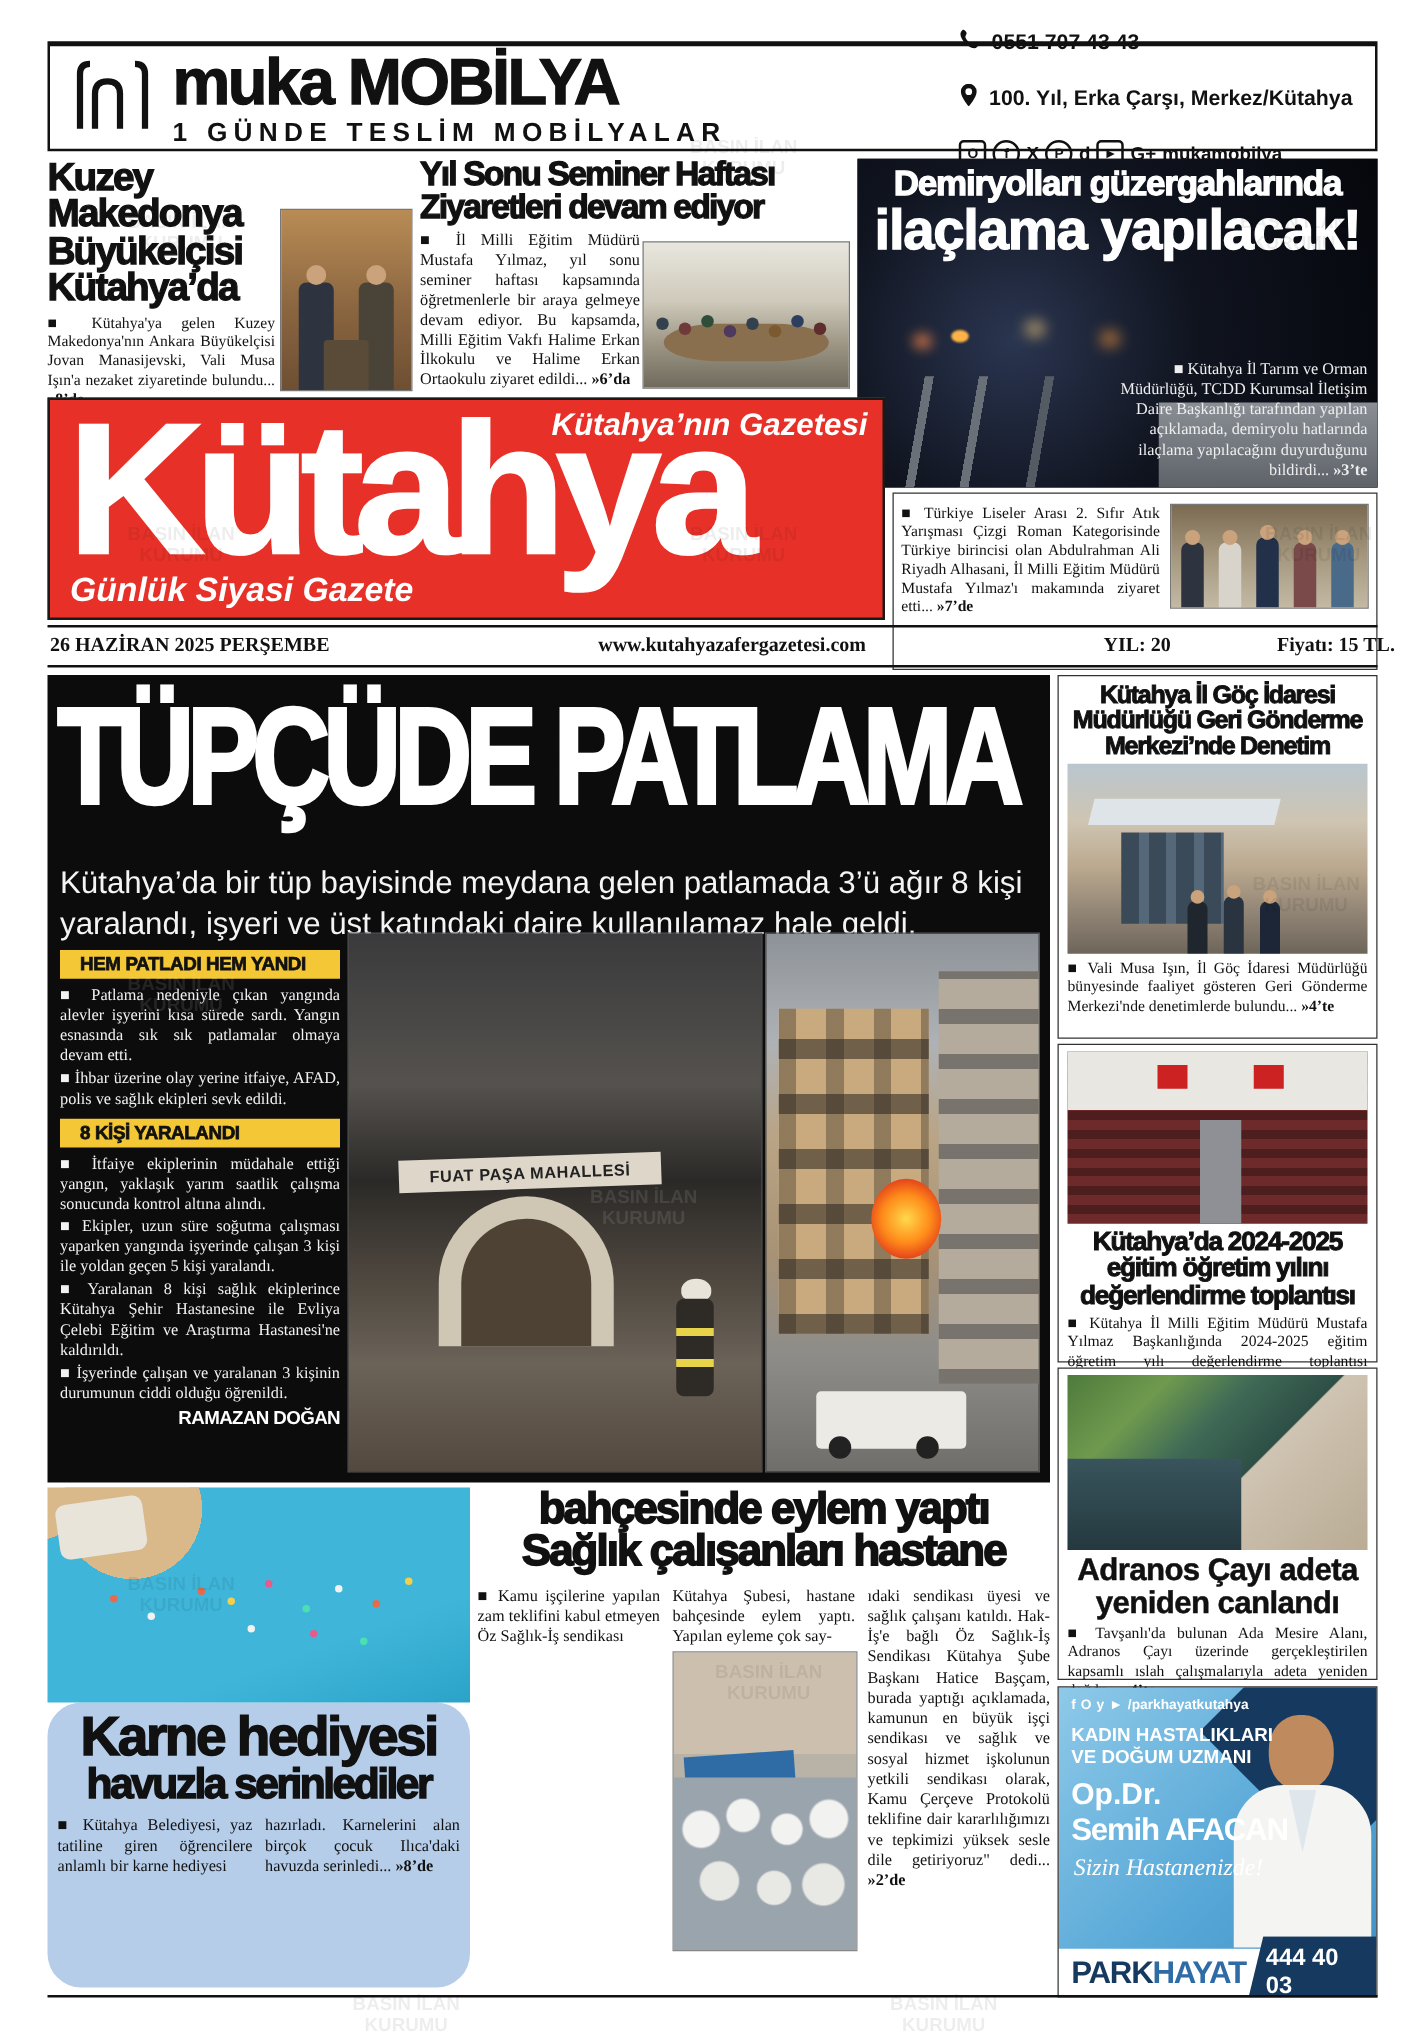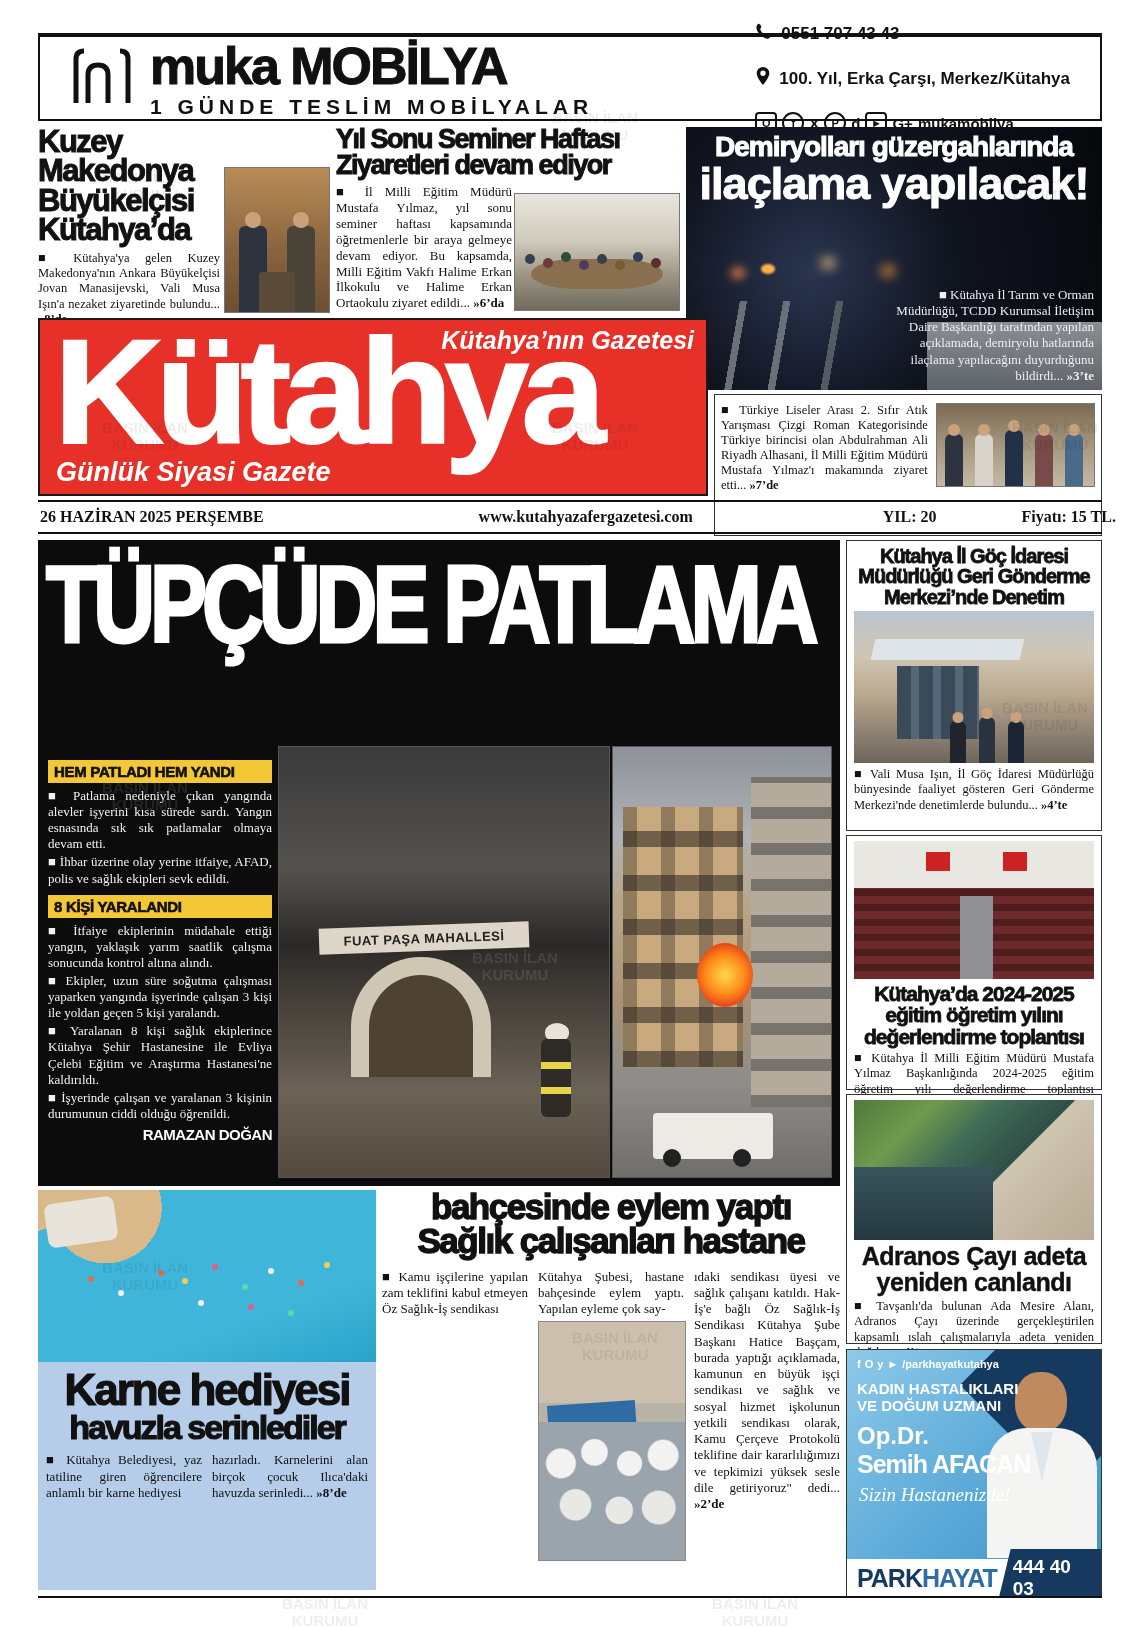--- a/index.html
+++ b/index.html
@@ -8,21 +8,21 @@
   .abs{position:absolute;}
   .serif{font-family:"Liberation Serif",serif;}
   .jt{text-align:justify;}
   .ref{font-weight:bold;white-space:nowrap;}
   .photo{position:relative;overflow:hidden;background:#999;}
   
   .wm{position:absolute;z-index:40;width:110px;text-align:center;font-weight:bold;
       font-size:15px;line-height:1.1;color:rgba(0,0,0,.07);pointer-events:none;text-transform:uppercase;}
   
   #banner{left:38px;top:33px;width:1064px;height:88px;border:2px solid #111;border-top:4px solid #111;
-          display:flex;align-items:center;padding:0 30px;box-sizing:border-box;gap:16px;}
+          display:flex;align-items:center;padding:0 18px;box-sizing:border-box;gap:16px;}
   #banner .brand-wrap{line-height:1;}
   #banner .brand{font-size:52px;font-weight:bold;letter-spacing:-2px;-webkit-text-stroke:1px #111;}
   #banner .tagline{font-size:21px;font-weight:bold;letter-spacing:5px;margin-top:4px;}
   #banner .contact{margin-left:auto;font-weight:bold;font-size:17px;display:flex;flex-direction:column;gap:22px;}
   #banner .crow{display:flex;align-items:center;gap:8px;}
   #banner .soc{display:flex;gap:5px;align-items:center;font-size:15px;}
   .sicon{display:inline-flex;width:18px;height:18px;border:2px solid #111;border-radius:4px;
          align-items:center;justify-content:center;font-size:11px;font-weight:bold;}
   .sicon.round{border-radius:50%;}
   .sicon.plain{border:none;width:auto;font-size:15px;}
@@ -68,21 +68,21 @@
        box-sizing:border-box;display:flex;align-items:center;font-family:"Liberation Serif",serif;
        font-weight:bold;font-size:16px;}
   #dateline .it{white-space:nowrap;}
   
   #main-black{left:38px;top:540px;width:802px;height:646px;background:#0c0c0c;color:#fff;}
   #main-black .mh{position:absolute;left:8px;top:2px;font-size:84px;font-weight:bold;letter-spacing:-5px;
        -webkit-text-stroke:2.5px #fff;transform:scale(1.02,1.3);transform-origin:top left;white-space:nowrap;}
   #main-black .deck{position:absolute;left:10px;top:150px;width:788px;font-size:25px;line-height:1.3;color:#f4f4f4;}
   #main-black .lcol{position:absolute;left:10px;top:220px;width:224px;}
   .ylabel{background:#f3c736;color:#111;font-weight:bold;font-size:15px;letter-spacing:-.3px;
-       padding:3px 6px;margin:0 0 5px 0;-webkit-text-stroke:.6px #111;}
+       padding:3px 16px;margin:0 0 5px 0;-webkit-text-stroke:.6px #111;}
   .wp{font-family:"Liberation Serif",serif;font-size:13px;line-height:1.24;margin:0 0 2px 0;color:#f2f2f2;}
   .byline{text-align:right;font-weight:bold;font-size:15px;letter-spacing:-.5px;margin-top:4px;}
   #photo-burn{position:absolute;left:240px;top:206px;width:330px;height:430px;border:1px solid #555;
        background:linear-gradient(180deg,#3a3a3c 0%,#55524e 28%,#2b2927 46%,#4a443c 62%,#6b6258 80%,#53493f 100%);}
   #photo-burn .arch-band{position:absolute;left:40px;top:178px;width:210px;height:26px;background:#ddd6c9;
        display:flex;align-items:center;justify-content:center;font-weight:bold;font-size:13px;color:#222;
        letter-spacing:.5px;transform:rotate(-2deg);}
   #photo-burn .arch{position:absolute;left:72px;top:210px;width:140px;height:120px;background:#cfc6b4;
        border-radius:70px 70px 0 0;}
   #photo-burn .arch-in{position:absolute;left:18px;top:18px;width:104px;height:102px;background:#4e4235;
@@ -148,21 +148,21 @@
        padding:7px 17px 7px 16px;clip-path:polygon(14px 0,100% 0,100% 100%,0 100%);}
   
   #pool{left:38px;top:1190px;width:338px;height:400px;}
   #pool .photo{width:100%;height:172px;background:
        radial-gradient(circle at 20% 10%,#d9b98a 0 18%,transparent 18%),
        linear-gradient(160deg,#d9b98a 0 14%,#3fb6d9 14% 70%,#2ba3c9 100%);}
   #pool .dots{position:absolute;left:120px;top:80px;width:6px;height:6px;border-radius:50%;background:#e86a4a;
        box-shadow:24px 8px 0 #f2d04a,54px -6px 0 #e85a8a,84px 14px 0 #4ae0b0,110px -2px 0 #f2f2f2,
        140px 10px 0 #e86a4a,166px -8px 0 #f2d04a,40px 30px 0 #f2f2f2,90px 34px 0 #e85a8a,130px 40px 0 #4ae0b0,
        -40px 20px 0 #f2f2f2,-70px 6px 0 #e86a4a;}
-  #pool .panel{width:100%;height:228px;background:#b5cde8;box-sizing:border-box;padding:6px 8px;}
+  #pool .panel{width:100%;height:228px;background:#b5cde8;box-sizing:border-box;padding:6px 8px;border-radius:27px;}
   #pool h2{margin:0;text-align:center;line-height:.98;letter-spacing:-2px;-webkit-text-stroke:1.2px #111;}
   #pool .hl1{font-size:44px;}
   #pool .hl2{font-size:34px;}
   #pool .cols{display:flex;gap:10px;margin-top:8px;}
   #pool .cols div{width:50%;font-size:13px;line-height:1.25;}
   
   #health{left:382px;top:1190px;width:458px;height:402px;}
   #health h2{margin:0;text-align:center;font-size:35px;line-height:.98;letter-spacing:-1.5px;-webkit-text-stroke:1.4px #111;}
   #health .cols{display:flex;gap:10px;margin-top:10px;}
   #health .col{width:146px;font-size:13px;line-height:1.25;}
@@ -320,20 +320,21 @@
 
   <div id="dateline" class="abs">
     <span class="it" style="margin-left:2px;">26 HAZİRAN 2025 PERŞEMBE</span>
     <span class="it" style="margin-left:215px;">www.kutahyazafergazetesi.com</span>
     <span class="it" style="margin-left:190px;">YIL: 20</span>
     <span class="it" style="margin-left:85px;">Fiyatı: 15 TL.</span>
   </div>
 
   <div id="main-black" class="abs">
     <div class="mh">TÜPÇÜDE PATLAMA</div>
+    <div class="deck">Kütahya’da bir tüp bayisinde meydana gelen patlamada 3’ü ağır 8 kişi yaralandı, işyeri ve üst katındaki daire kullanılamaz hale geldi.</div>
 
     <div class="lcol">
       <div class="ylabel">HEM PATLADI HEM YANDI</div>
       <p class="wp jt">■ Patlama nedeniyle çıkan yangında alevler işyerini kısa sürede sardı. Yangın esnasında sık sık patlamalar olmaya devam etti.</p>
       <p class="wp jt">■ İhbar üzerine olay yerine itfaiye, AFAD, polis ve sağlık ekipleri sevk edildi.</p>
       <div class="ylabel" style="margin-top:8px;">8 KİŞİ YARALANDI</div>
       <p class="wp jt">■ İtfaiye ekiplerinin müdahale ettiği yangın, yaklaşık yarım saatlik çalışma sonucunda kontrol altına alındı.</p>
       <p class="wp jt">■ Ekipler, uzun süre soğutma çalışması yaparken yangında işyerinde çalışan 3 kişi ile yoldan geçen 5 kişi yaralandı.</p>
       <p class="wp jt">■ Yaralanan 8 kişi sağlık ekiplerince Kütahya Şehir Hastanesine ile Evliya Çelebi Eğitim ve Araştırma Hastanesi'ne kaldırıldı.</p>
       <p class="wp jt">■ İşyerinde çalışan ve yaralanan 3 kişinin durumunun ciddi olduğu öğrenildi.</p>

